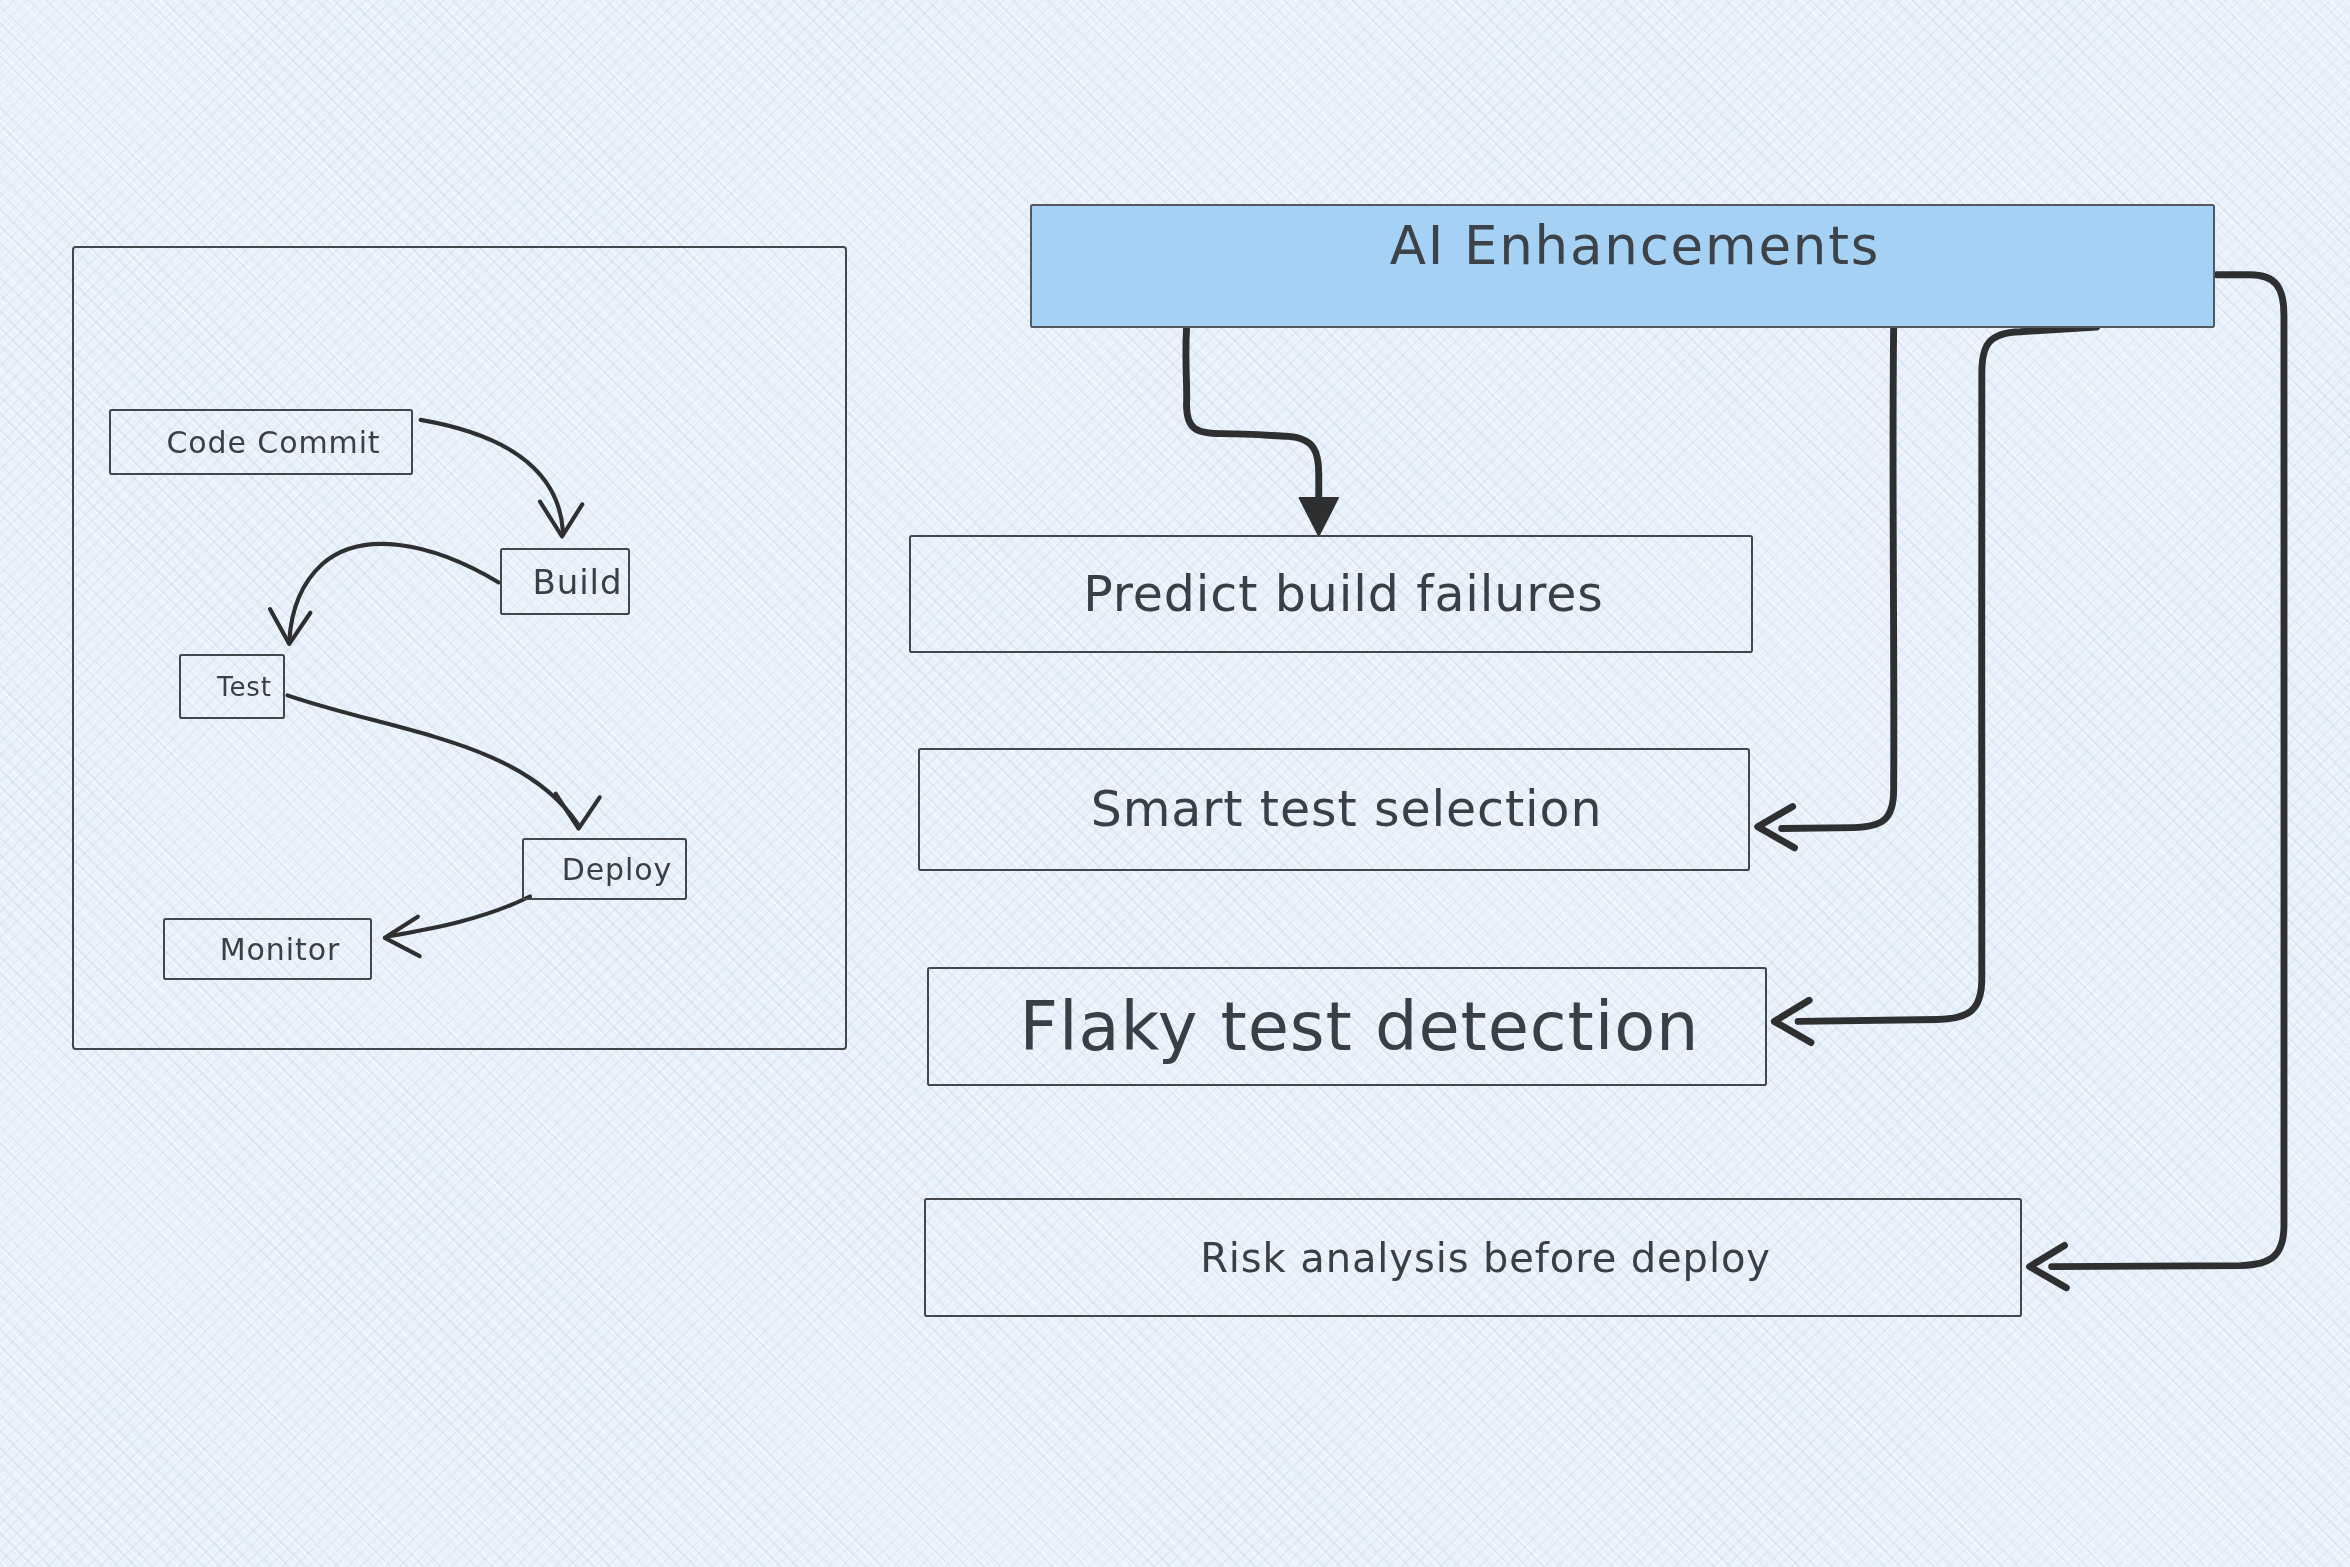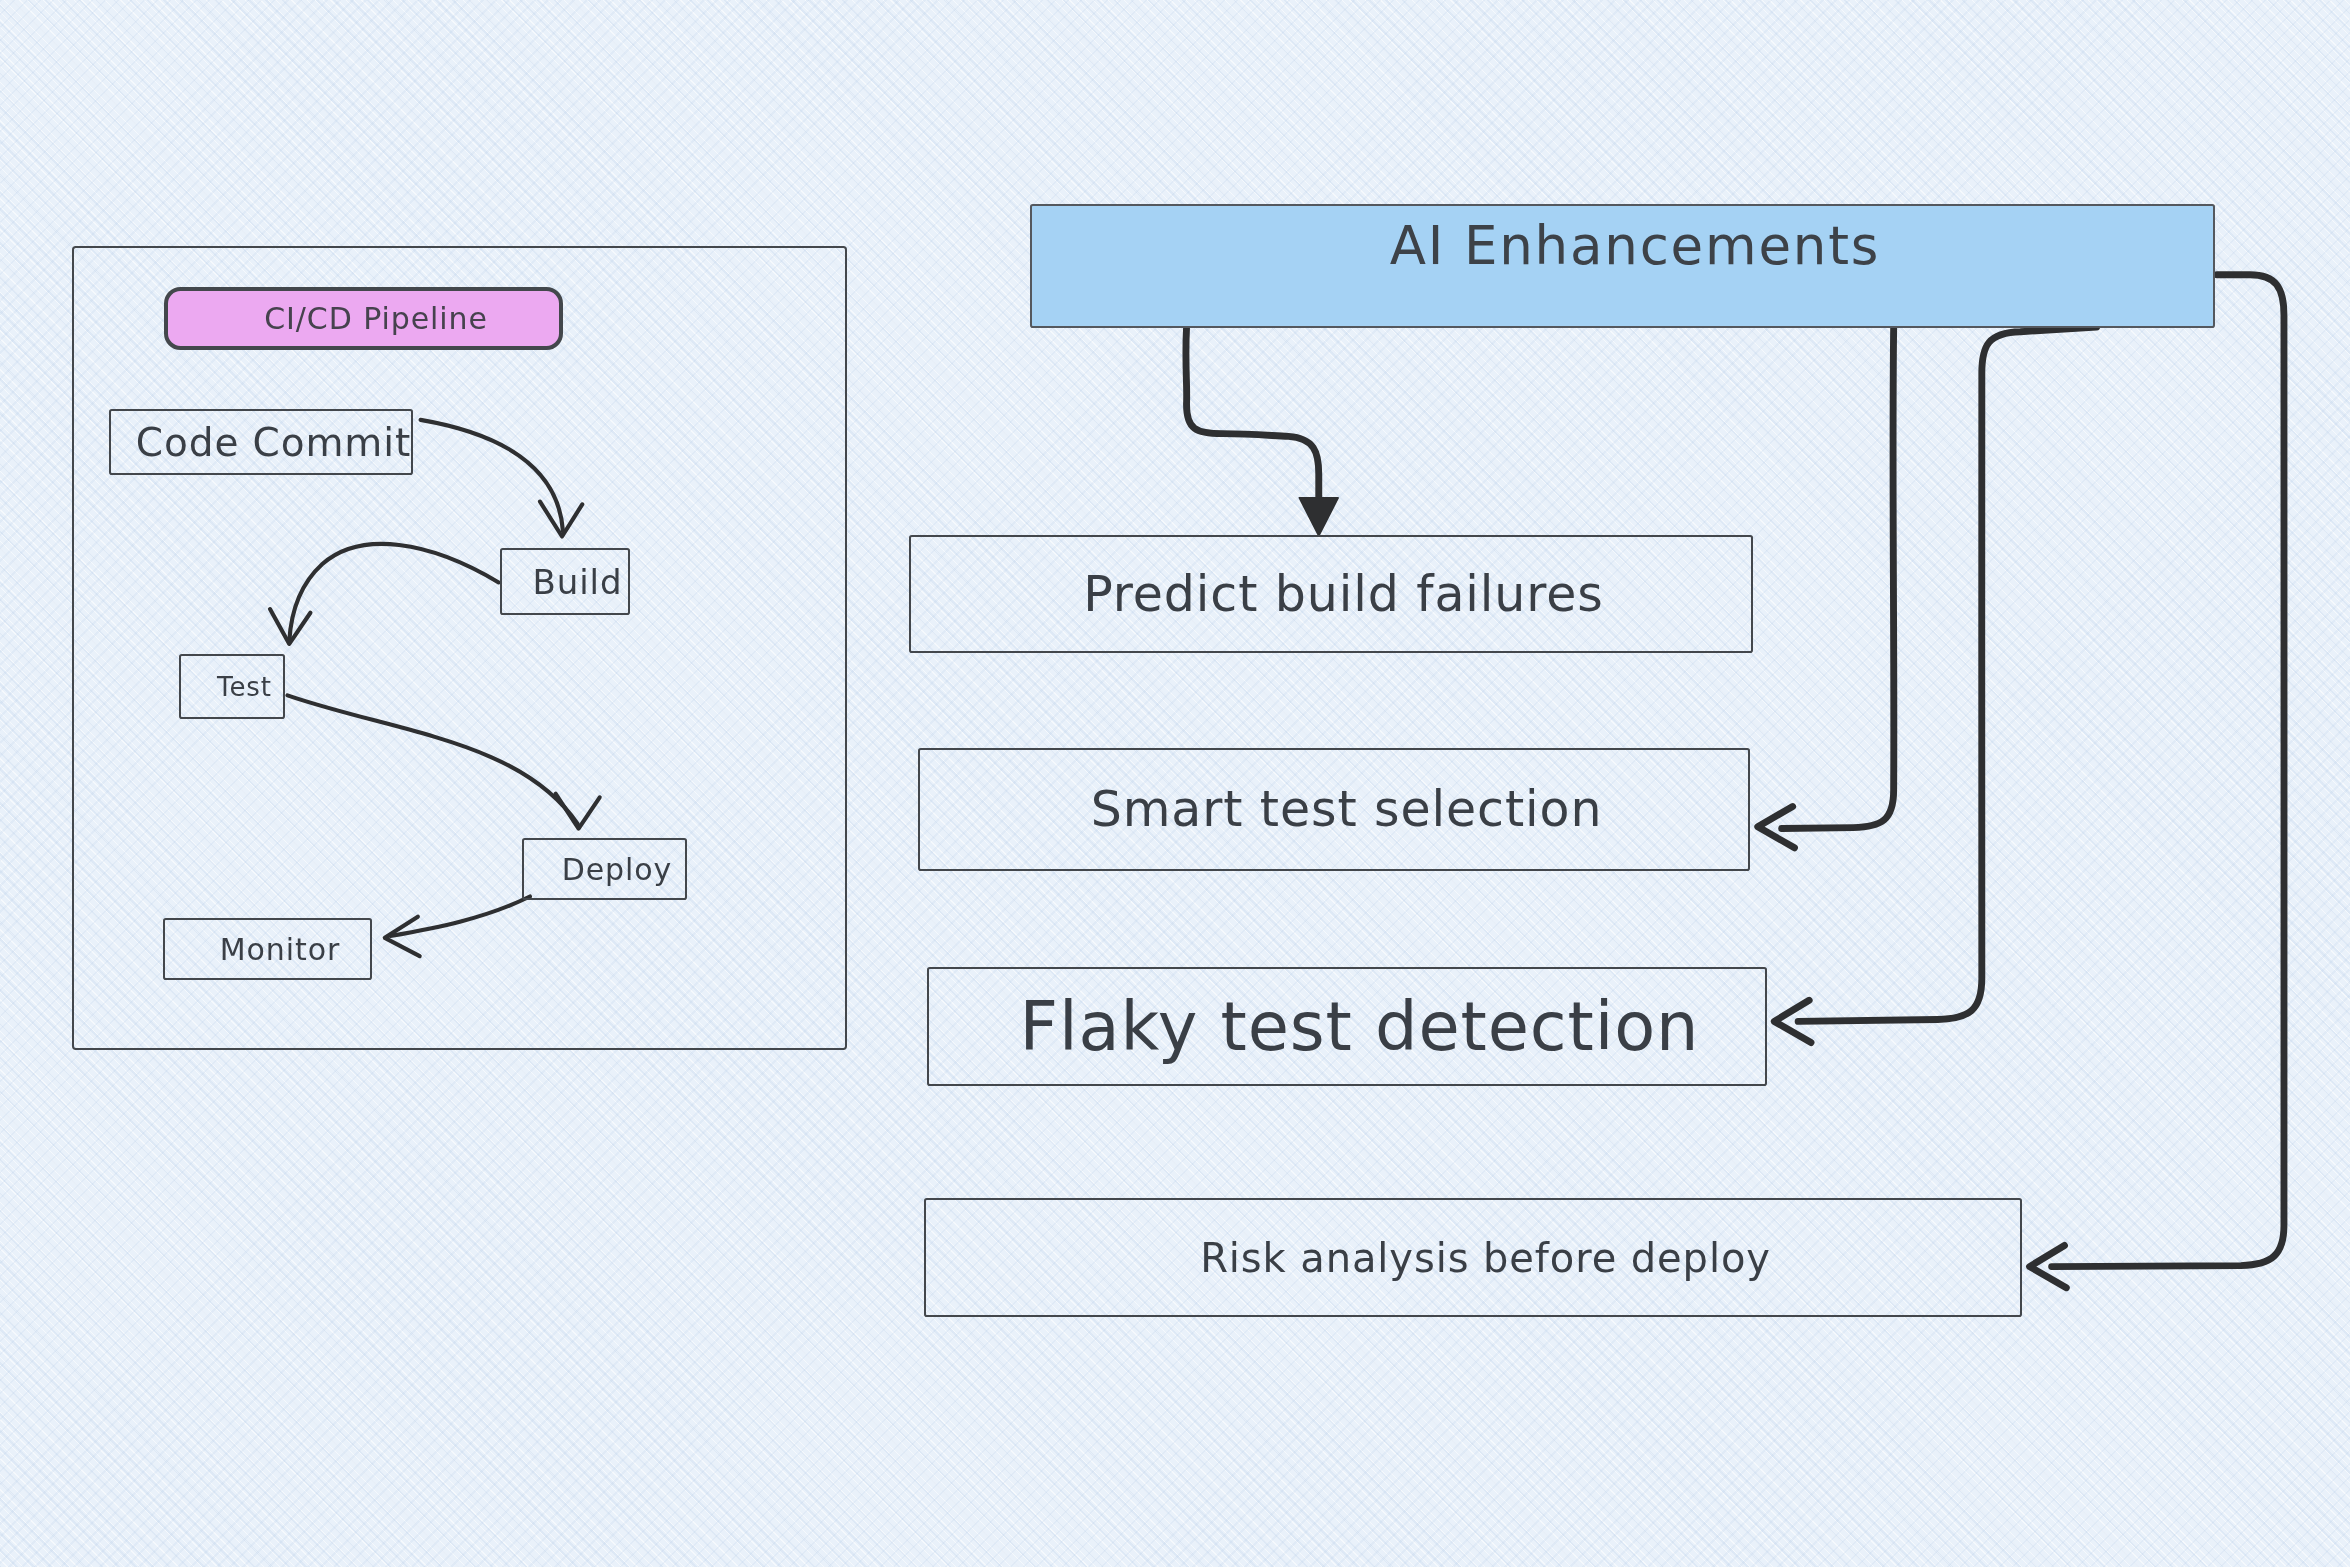--- a/index.html
+++ b/index.html
@@ -60,21 +60,21 @@
     background: transparent;
   }
   #n-pipeline-label {
     left: 164px; top: 287px; width: 399px; height: 63px;
     background: var(--pipeline-label-fill, #eca9f1);
     border-width: 4.6px;
     border-radius: 16.5px;
     font-size: 30px;
     color: #46424e;
   }
-  #n-code-commit { left: 109px; top: 409px; width: 304px; height: 66px; font-size: 39px; }
+  #n-code-commit { left: 109px; top: 409px; width: 304px; height: 66px; font-size: 30px; }
   #n-build       { left: 500px; top: 548px; width: 130px; height: 67px; font-size: 34px; }
   #n-test        { left: 179px; top: 654px; width: 106px; height: 65px; font-size: 26px; }
   #n-deploy      { left: 522px; top: 838px; width: 165px; height: 62px; font-size: 30px; }
   #n-monitor     { left: 163px; top: 918px; width: 209px; height: 62px; font-size: 30px; }
   #n-ai-title {
     left: 1030px; top: 204px; width: 1185px; height: 124px;
     background: var(--ai-title-fill, #a5d2f4);
     border-width: 2.8px;
     border-color: #54585e;
     font-size: 53px;
@@ -115,21 +115,20 @@
 
     <path class="ai" d="M 2283 356 L 2200 361 C 2165 362 2158 376 2158 406 C 2157 610 2159 880 2158 1065 C 2158 1100 2144 1109 2110 1110 L 1958 1112"></path>
     <path class="ai" d="M 1970 1089 L 1932 1112 L 1972 1135"></path>
 
     <path class="ai" d="M 2414 299 L 2450 299 C 2478 299 2487 313 2487 343 C 2488 620 2486 1090 2487 1334 C 2487 1366 2474 1377 2440 1378 L 2234 1379"></path>
     <path class="ai" d="M 2248 1356 L 2210 1379 L 2250 1402"></path>
   </svg>
 
   <div class="node" id="n-container"></div>
 
-  <div class="node" id="n-pipeline-label">CI/CD Pipeline</div>
 
   <div class="node" id="n-code-commit">Code Commit</div>
 
   <div class="node" id="n-build">Build</div>
 
   <div class="node" id="n-test">Test</div>
 
   <div class="node" id="n-deploy">Deploy</div>
 
   <div class="node" id="n-monitor">Monitor</div>

